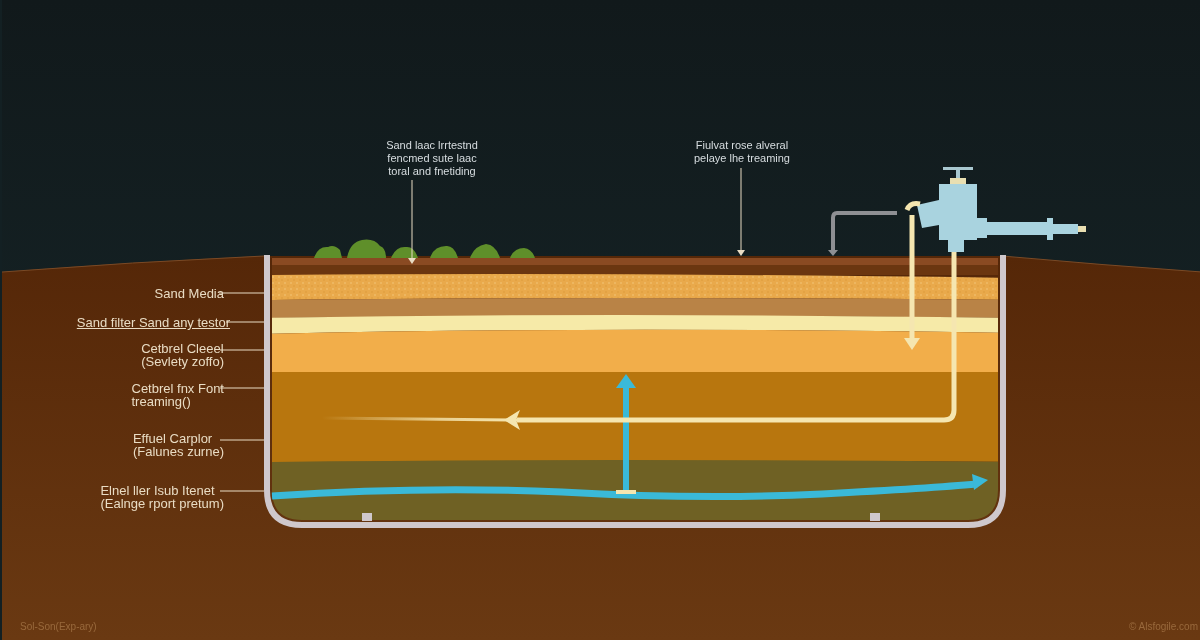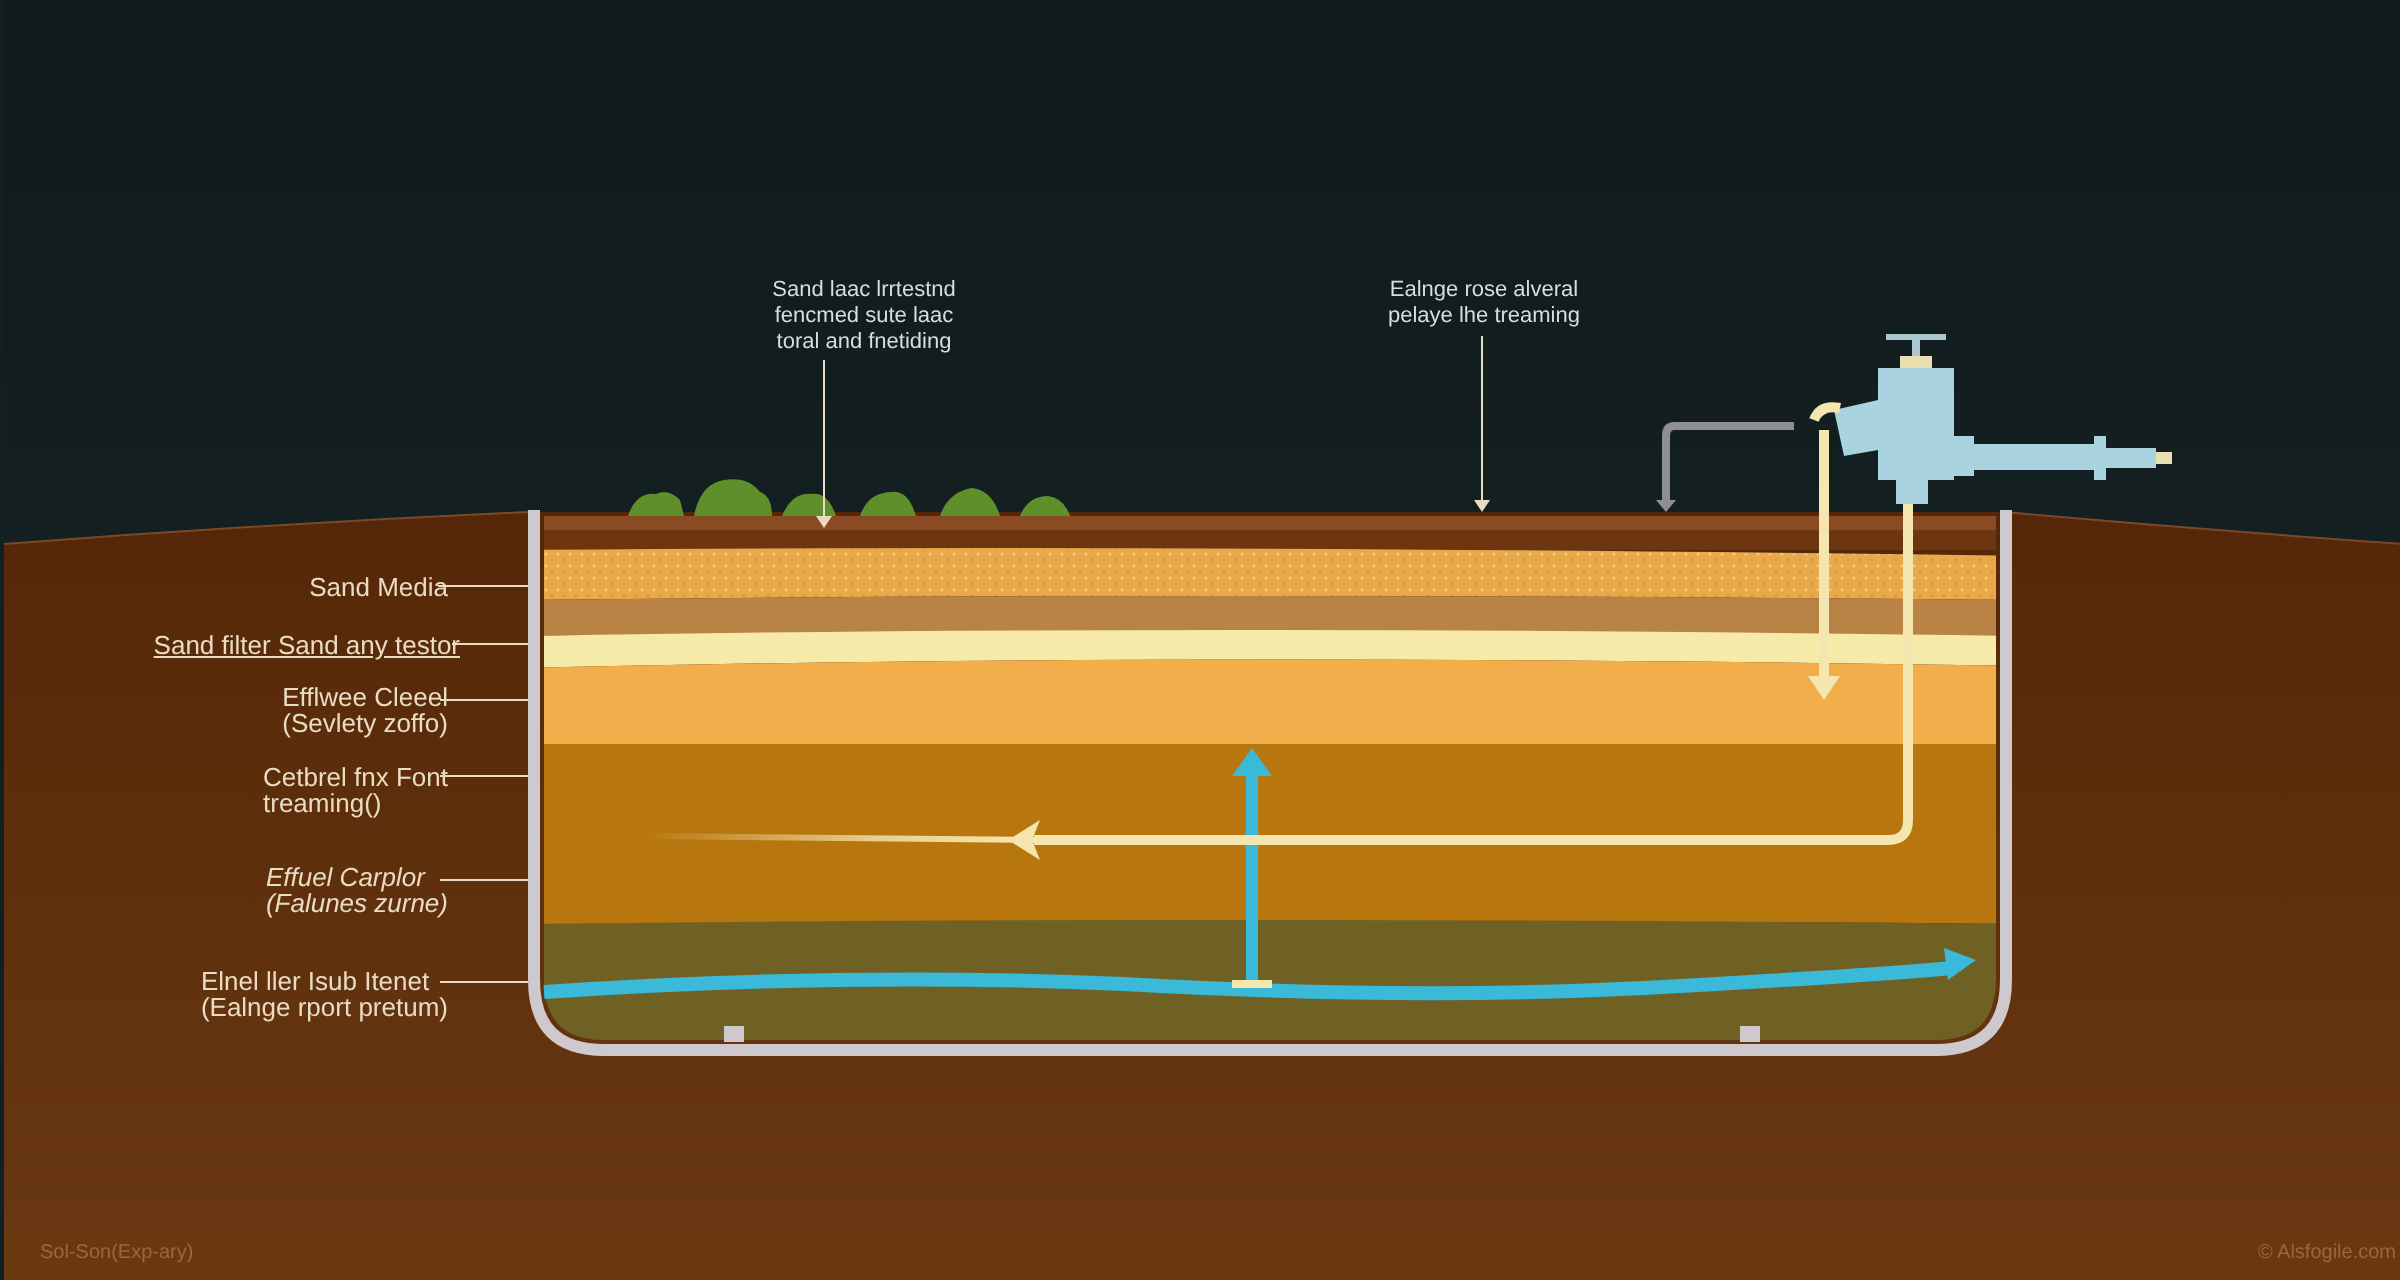--- a/index.html
+++ b/index.html
@@ -112,39 +112,39 @@
     <polygon points="406,258 414,258 410,264" fill="#e9dcc4"></polygon>
     <polygon points="735,250 743,250 739,256" fill="#e9dcc4"></polygon>
   </svg>
 
   <div class="lbl-top" style="left:368px;top:139px;width:124px;">
     <div>Sand laac lrrtestnd</div>
     <div>fencmed sute laac</div>
     <div>toral and fnetiding</div>
   </div>
   <div class="lbl-top" style="left:682px;top:139px;width:116px;">
-    <div>Ealnge rose alveral</div>
+    <div>Fiulvat rose alveral</div>
     <div>pelaye lhe treaming</div>
   </div>
 
   <div class="lbl" style="right:988px;top:287px;">
     <div>Sand Media</div>
   </div>
   <div class="lbl" style="right:982px;top:316px;text-decoration:underline;">
     <div>Sand filter Sand any testor</div>
   </div>
   <div class="lbl" style="right:988px;top:342px;">
-    <div>Efflwee Cleeel</div>
+    <div>Cetbrel Cleeel</div>
     <div>(Sevlety zoffo)</div>
   </div>
   <div class="lbl" style="right:988px;top:382px;margin-left:36px;">
     <div>Cetbrel fnx Font</div>
     <div>treaming()</div>
   </div>
-  <div class="lbl" style="right:988px;top:432px;font-style:italic;">
+  <div class="lbl" style="right:988px;top:432px;">
     <div>Effuel Carplor</div>
     <div>(Falunes zurne)</div>
   </div>
   <div class="lbl" style="right:988px;top:484px;margin-left:16px;">
     <div>Elnel ller Isub Itenet</div>
     <div>(Ealnge rport pretum)</div>
   </div>
 
   <div class="foot" style="left:18px;top:621px;">Sol-Son(Exp-ary)</div>
   <div class="foot" style="right:14px;top:621px;">© Alsfogile.com</div>

